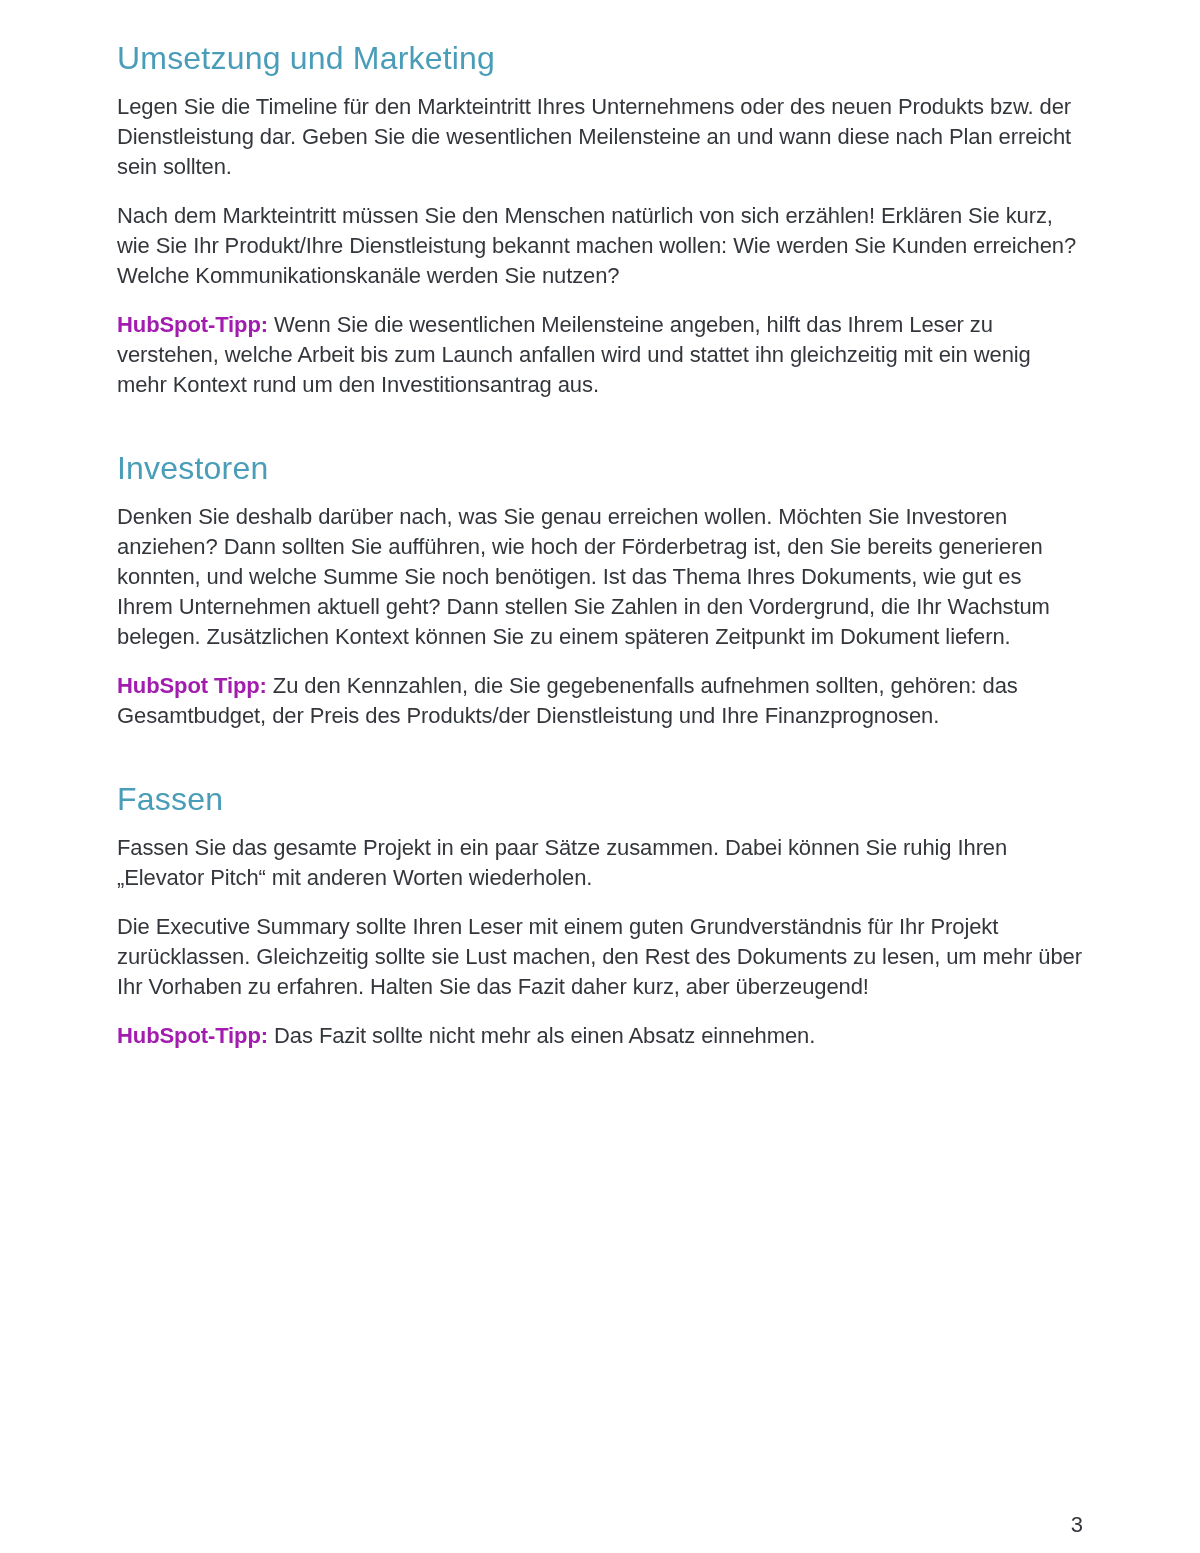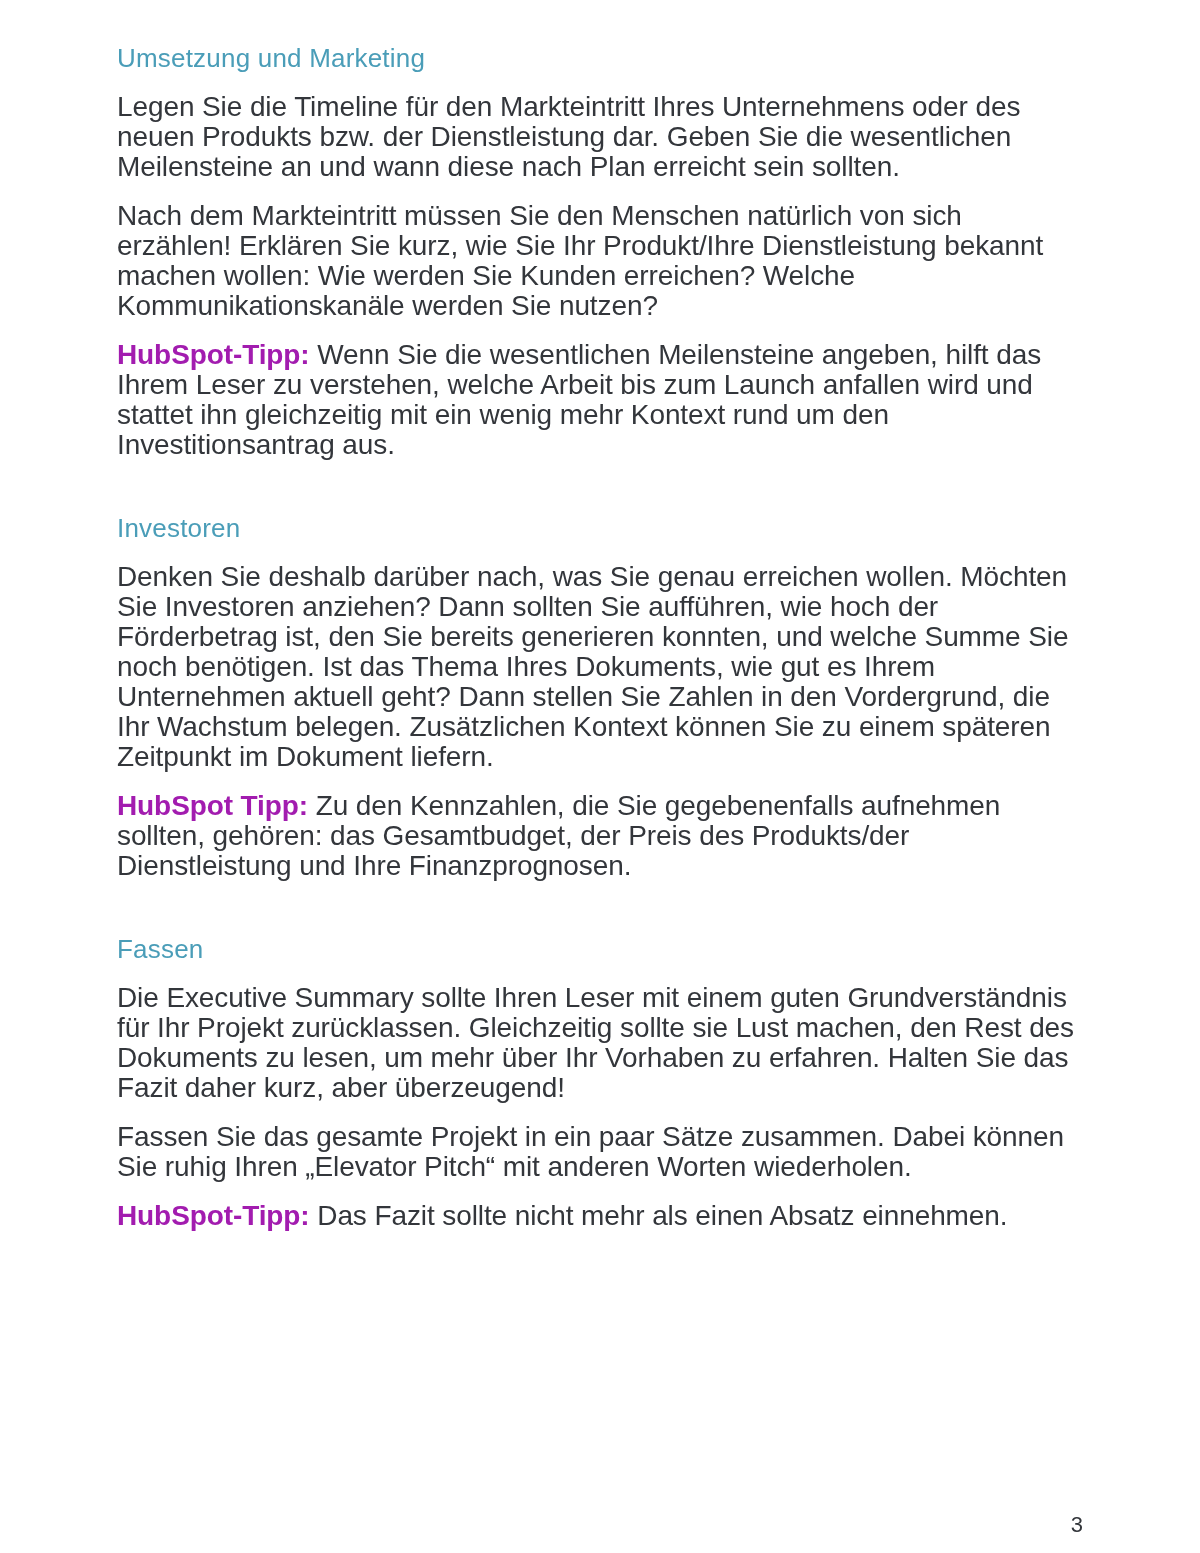--- a/index.html
+++ b/index.html
@@ -14,32 +14,32 @@
     background: #ffffff;
     font-family: "Liberation Sans", "DejaVu Sans", sans-serif;
     overflow: hidden;
     box-sizing: border-box;
   }
   .content {
     padding: 38px 117px 0 117px;
   }
   .doc-section { margin: 0; }
   .doc-heading {
-    font-size: 26px;
+    font-size: 32px;
     line-height: 40px;
     font-weight: normal;
     color: #4A9DB8;
     margin: 48px 0 14px 0;
     letter-spacing: 0.2px;
   }
   .doc-section:first-child .doc-heading {
     margin-top: 0;
   }
   .doc-paragraph {
-    font-size: 28px;
+    font-size: 22px;
     line-height: 30px;
     font-weight: normal;
     color: #33363B;
     margin: 0 0 19px 0;
     letter-spacing: -0.1px;
   }
   .tip-label {
     font-weight: bold;
     color: #a21caf;
   }
@@ -65,21 +65,21 @@
     </section>
 
     <section class="doc-section">
       <h1 class="doc-heading">Investoren</h1>
       <p class="doc-paragraph">Denken Sie deshalb darüber nach, was Sie genau erreichen wollen. Möchten Sie Investoren anziehen? Dann sollten Sie aufführen, wie hoch der Förderbetrag ist, den Sie bereits generieren konnten, und welche Summe Sie noch benötigen. Ist das Thema Ihres Dokuments, wie gut es Ihrem Unternehmen aktuell geht? Dann stellen Sie Zahlen in den Vordergrund, die Ihr Wachstum belegen. Zusätzlichen Kontext können Sie zu einem späteren Zeitpunkt im Dokument liefern.</p>
       <p class="doc-paragraph"><strong class="tip-label">HubSpot Tipp:</strong> <span class="tip-text">Zu den Kennzahlen, die Sie gegebenenfalls aufnehmen sollten, gehören: das Gesamtbudget, der Preis des Produkts/der Dienstleistung und Ihre Finanzprognosen.</span></p>
     </section>
 
     <section class="doc-section">
       <h1 class="doc-heading">Fassen</h1>
+      <p class="doc-paragraph">Fassen Sie das gesamte Projekt in ein paar Sätze zusammen. Dabei können Sie ruhig Ihren „Elevator Pitch“ mit anderen Worten wiederholen.</p>
       <p class="doc-paragraph">Die Executive Summary sollte Ihren Leser mit einem guten Grundverständnis für Ihr Projekt zurücklassen. Gleichzeitig sollte sie Lust machen, den Rest des Dokuments zu lesen, um mehr über Ihr Vorhaben zu erfahren. Halten Sie das Fazit daher kurz, aber überzeugend!</p>
-      <p class="doc-paragraph">Fassen Sie das gesamte Projekt in ein paar Sätze zusammen. Dabei können Sie ruhig Ihren „Elevator Pitch“ mit anderen Worten wiederholen.</p>
       <p class="doc-paragraph"><strong class="tip-label">HubSpot-Tipp:</strong> <span class="tip-text">Das Fazit sollte nicht mehr als einen Absatz einnehmen.</span></p>
     </section>
 
   </main>
 
   <div class="page-number">3</div>
 </div>
 
 </body></html>

